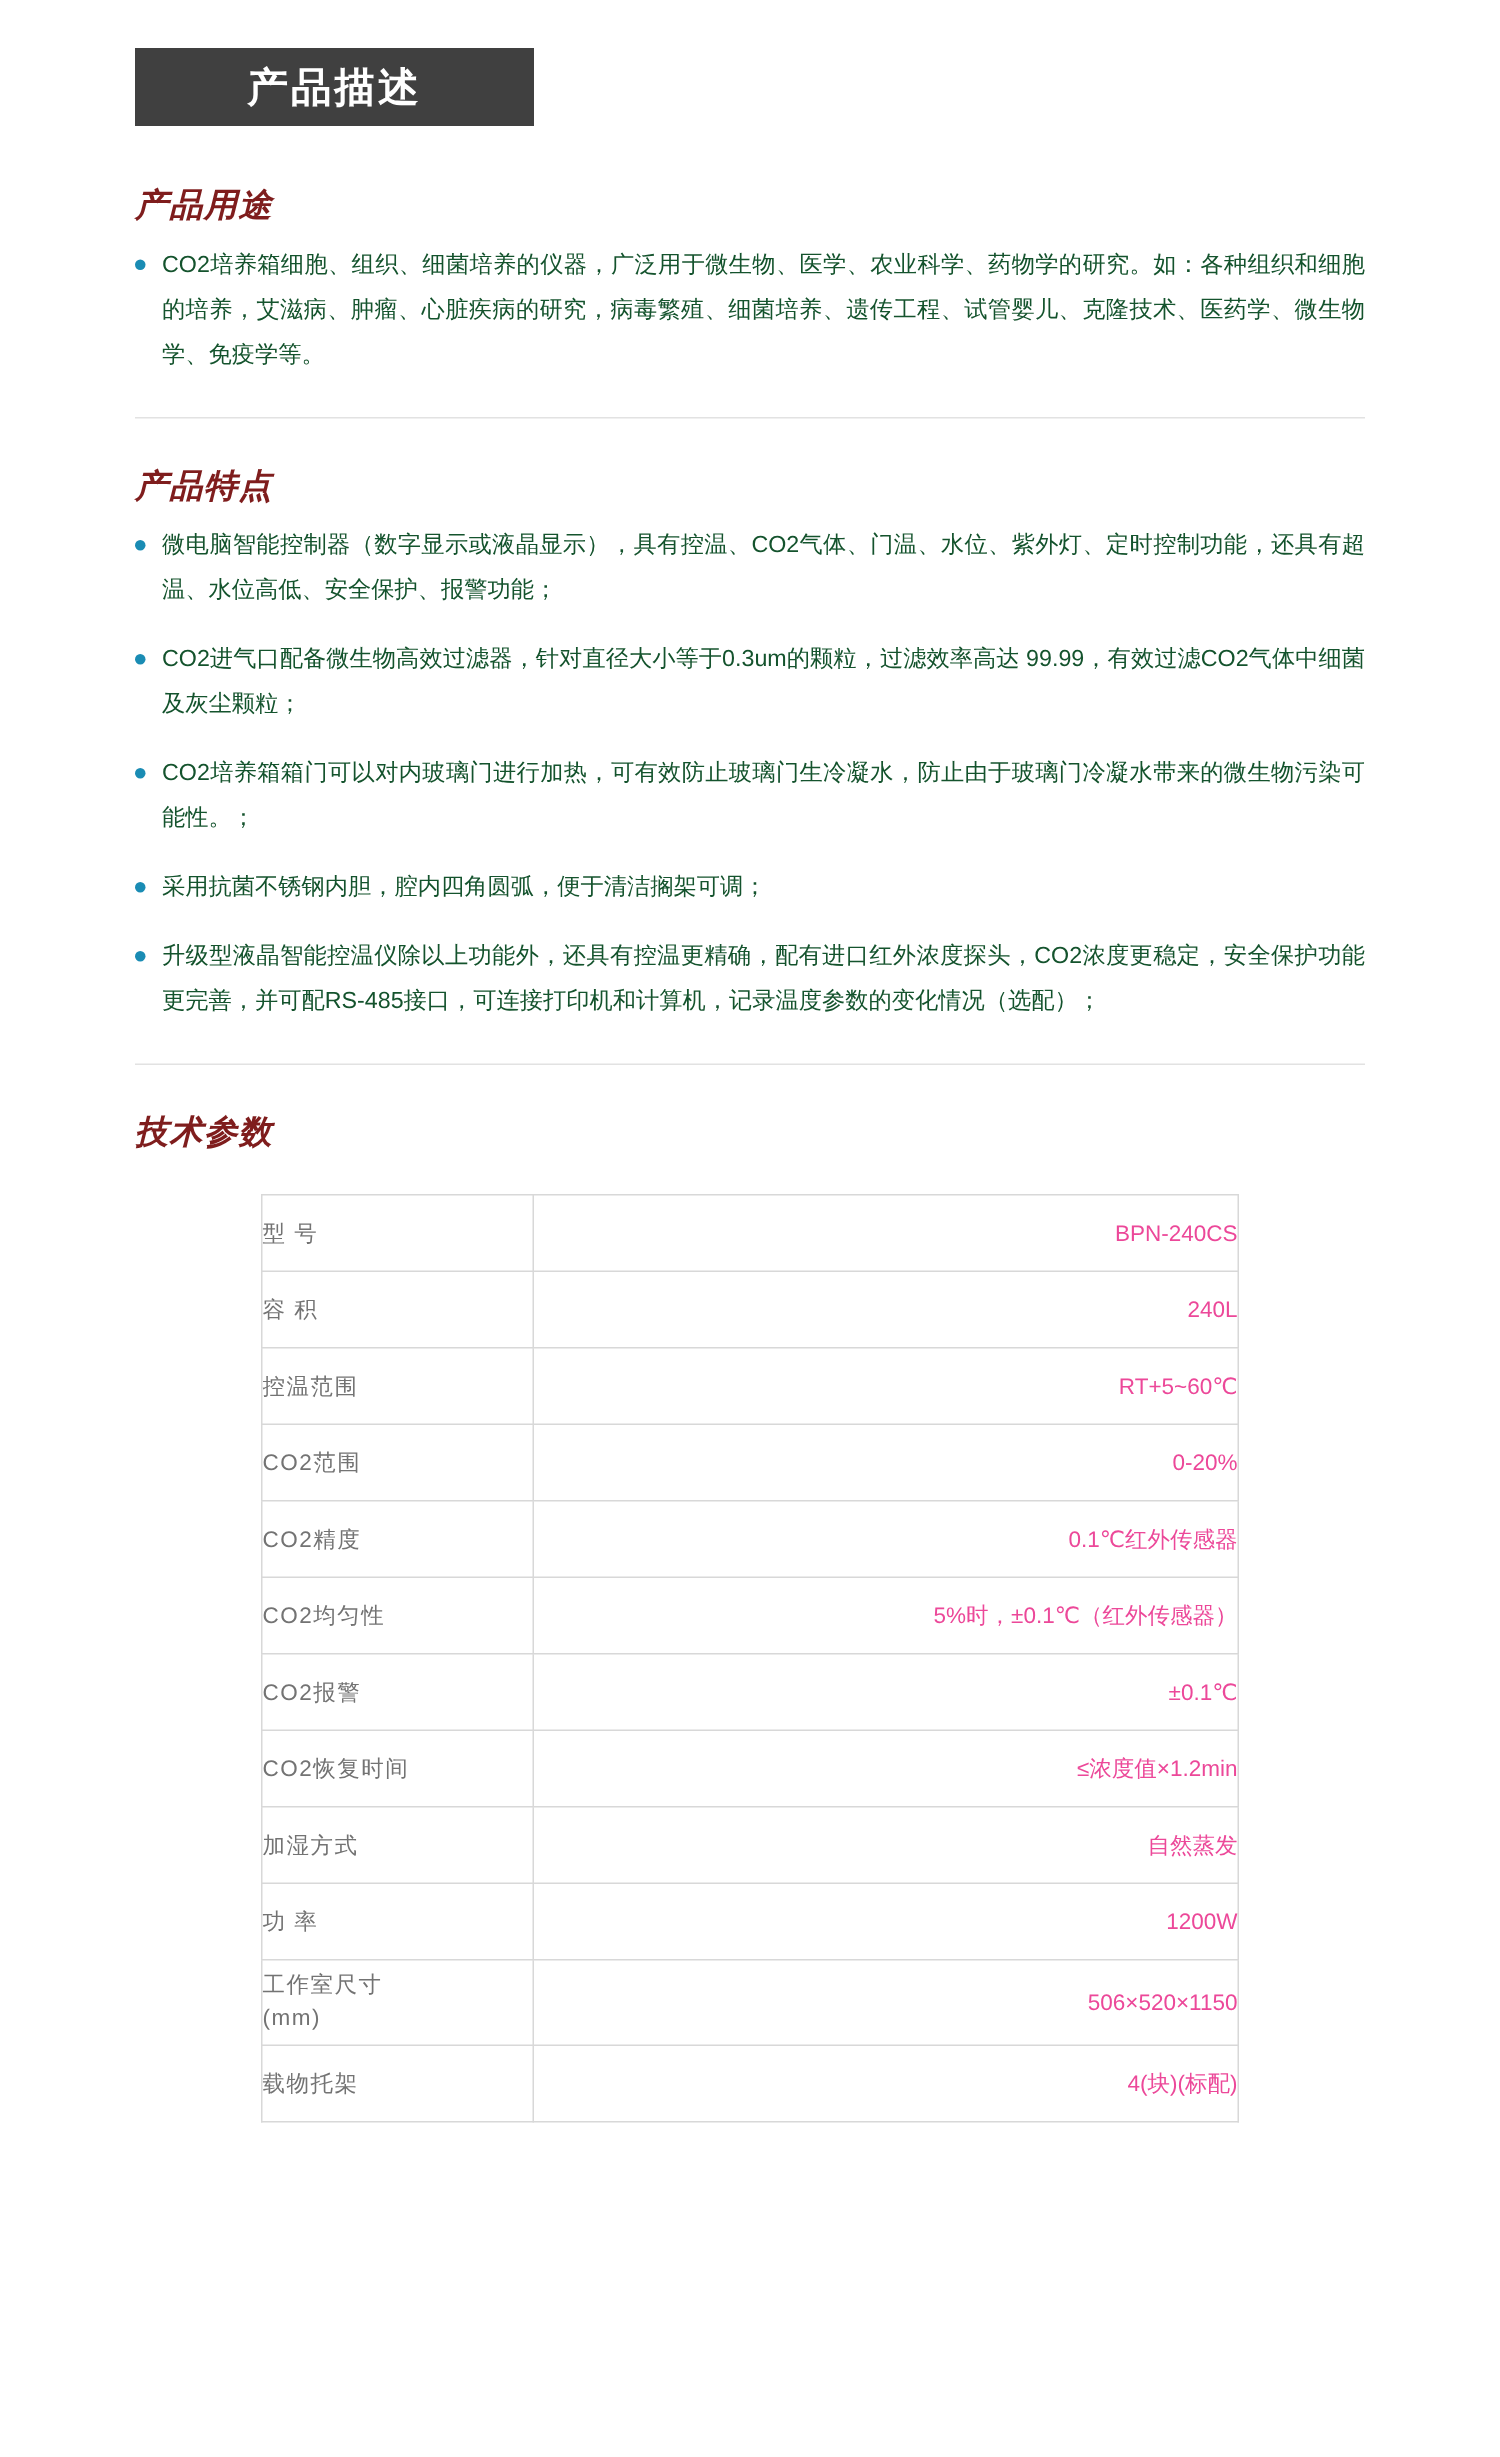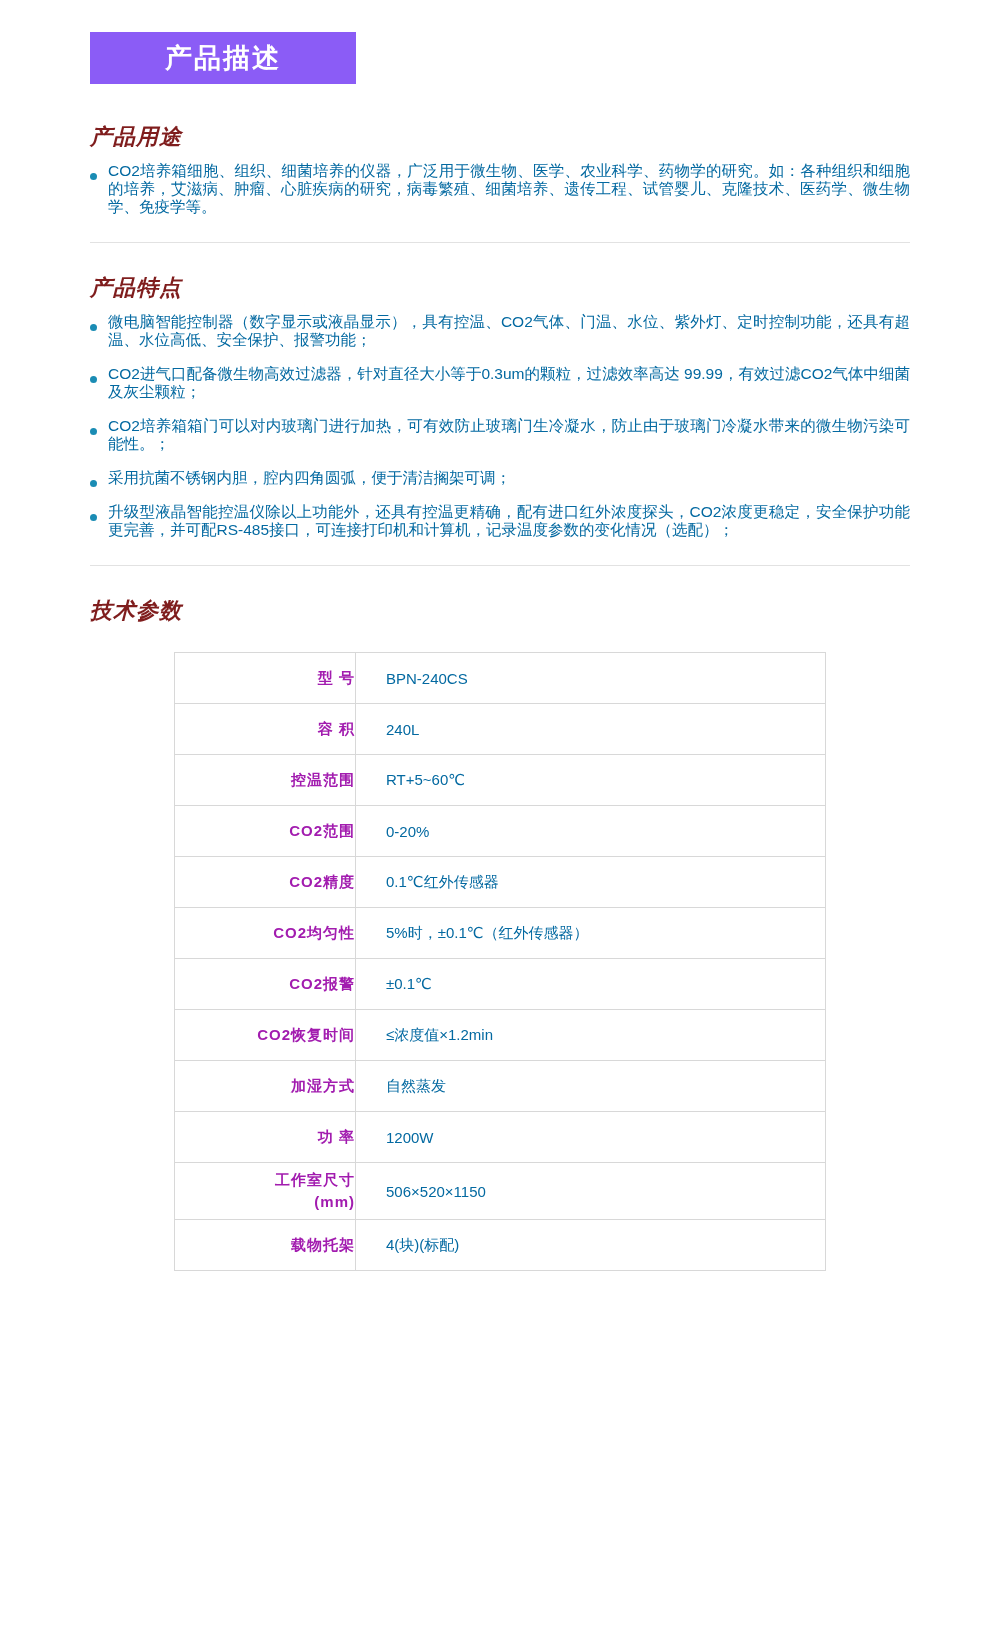--- a/index.html
+++ b/index.html
@@ -21,21 +21,21 @@
     padding: 28px 0 40px 0;
     position: relative;
   }
   .content {
     margin: 0 auto;
     width: 820px;
   }
 
   
   .banner {
-    background: #8b5cf6;
+    background: #404040;
     color: #ffffff;
     font-size: 27px;
     font-weight: bold;
     letter-spacing: 2px;
     width: 266px;
     height: 52px;
     line-height: 52px;
     text-align: center;
     margin-left: 0px;
     margin-top: 4px;
@@ -70,22 +70,22 @@
   
   .bullet-list {
     margin: 0;
     padding: 0;
     list-style: none;
   }
   .bullet-item {
     position: relative;
     padding-left: 18px;
     font-size: 15.5px;
-    line-height: 18px;
-    color: #0369a1;
+    line-height: 30px;
+    color: #14532d;
     margin-bottom: 16px;
     text-align: justify;
   }
   .bullet-item:last-child { margin-bottom: 0; }
   .bullet-item .dot {
     position: absolute;
     left: 0;
     top: 11px;
     width: 7px;
     height: 7px;
@@ -107,29 +107,28 @@
     color: #333333;
   }
   table.spec td {
     border: 1px solid #d8d8d8;
     height: 38px;
     padding: 6px 0;
     vertical-align: middle;
   }
   table.spec td.label {
     width: 180px;
-    text-align: right;
-    color: #a21caf;
+    text-align: left;
+    color: #737373;
     letter-spacing: 1px;
-    font-weight: bold;
   }
   table.spec td.value {
     padding-left: 30px;
-    text-align: left;
-    color: #0369a1;
+    text-align: right;
+    color: #ec4899;
   }
   table.spec td.label .sub {
     display: block;
     line-height: 22px;
   }
 </style>
 </head>
 <body>
 
 <div class="page">

